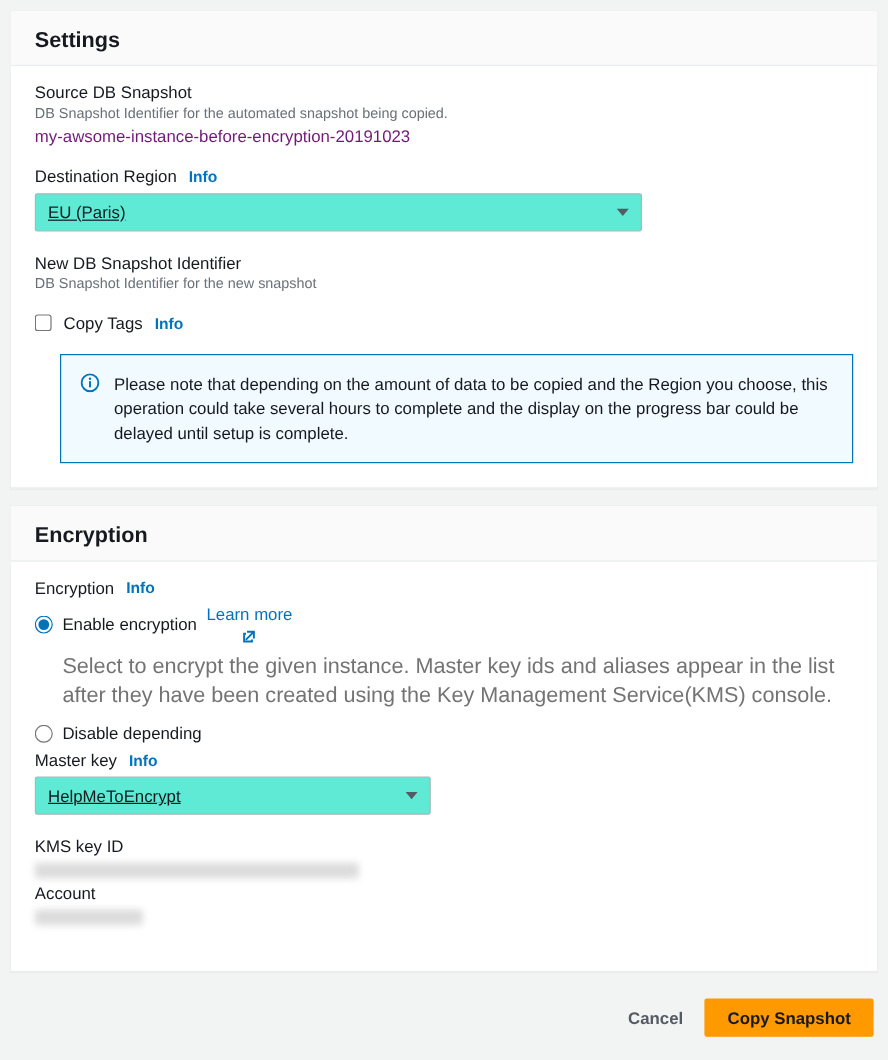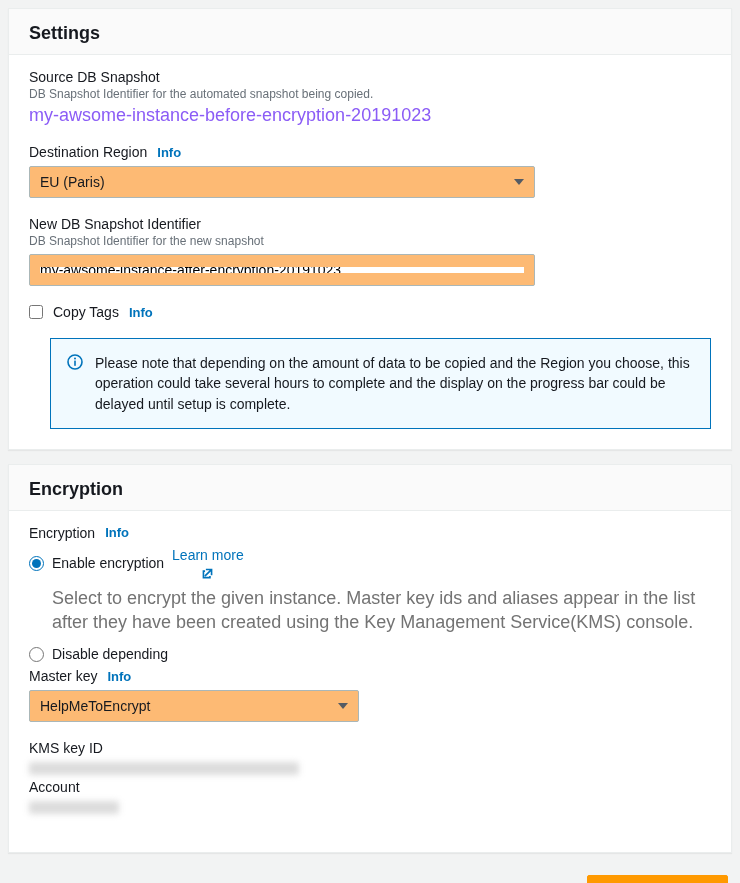--- a/index.html
+++ b/index.html
@@ -38,22 +38,22 @@
     display: flex;
     align-items: center;
     gap: 10px;
   }
   .field-desc {
     font-size: 12px;
     color: #687078;
     margin-bottom: 4px;
   }
   .field-value {
-    font-size: 18px;
-    color: #8b5cf6;
+    font-size: 14px;
+    color: #701a75;
     margin-top: 2px;
   }
   .info-link {
     color: #0073bb;
     font-weight: 700;
     font-size: 13px;
     cursor: pointer;
   }
   .learn-more {
     color: #0073bb;
@@ -66,26 +66,27 @@
     flex-direction: column;
   }
   .select-box, .text-input {
     width: 506px;
     max-width: 100%;
     height: 32px;
     border: 1px solid #aab7b8;
     border-radius: 2px;
     padding: 12px 10px;
     font-size: 14px;
-    background: #fdba74;
+    background: #5eead4;
     display: flex;
     align-items: center;
     justify-content: space-between;
     cursor: pointer;
     margin-top: 6px;
+    text-decoration: underline;
   }
   .select-box.small { width: 330px; }
   .caret {
     width: 0; height: 0;
     border-left: 5px solid transparent;
     border-right: 5px solid transparent;
     border-top: 6px solid #545b64;
   }
   .text-input input {
     border: none;
@@ -200,23 +201,20 @@
       </div>
       <div class="select-box">
         <span>EU (Paris)</span>
         <span class="caret"></span>
       </div>
     </div>
 
     <div class="field-group">
       <div class="field-label">New DB Snapshot Identifier</div>
       <div class="field-desc">DB Snapshot Identifier for the new snapshot</div>
-      <div class="text-input">
-        <input type="text" value="my-awsome-instance-after-encryption-20191023" style="">
-      </div>
     </div>
 
     <div class="checkbox-row">
       <input type="checkbox" style="">
       <span>Copy Tags</span>
       <span class="info-link">Info</span>
     </div>
 
     <div class="alert">
       <span class="alert-icon">

